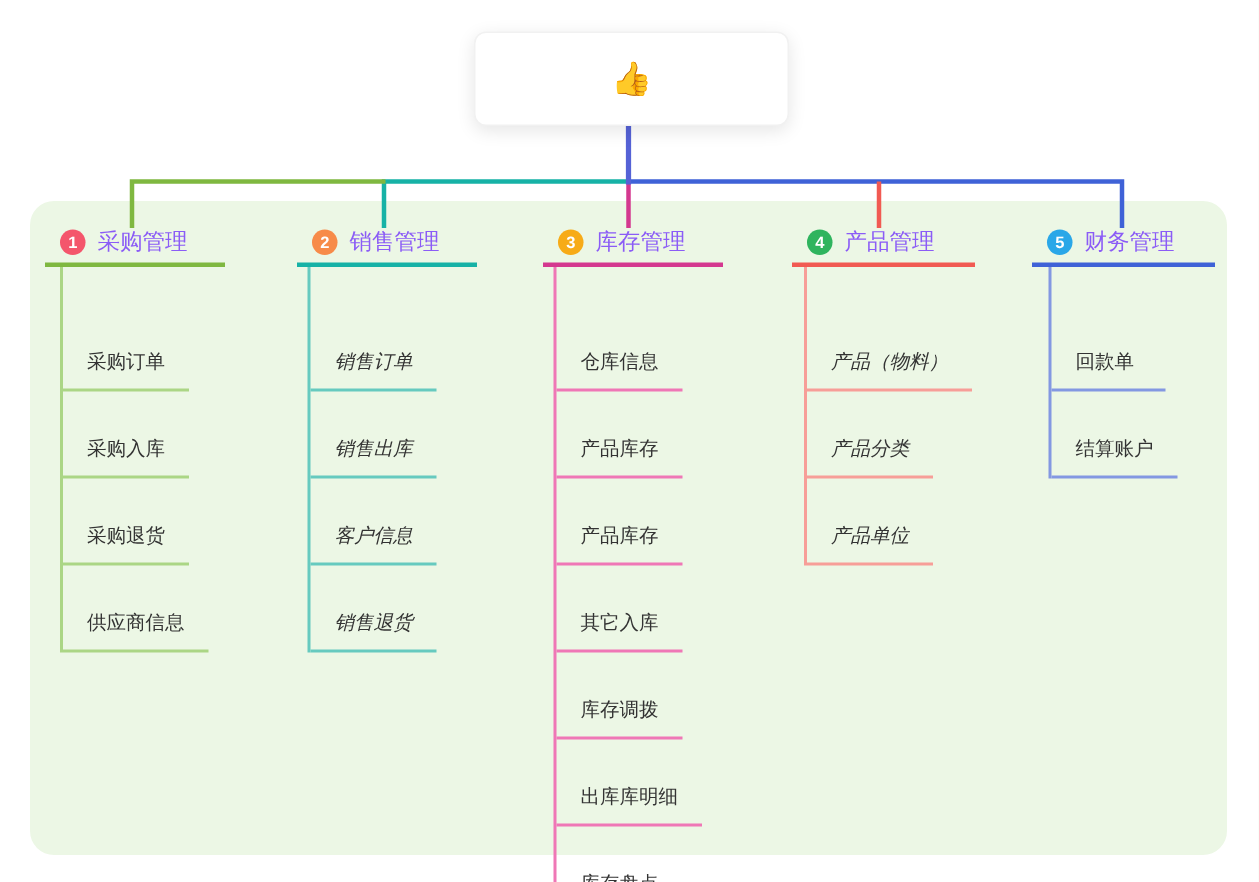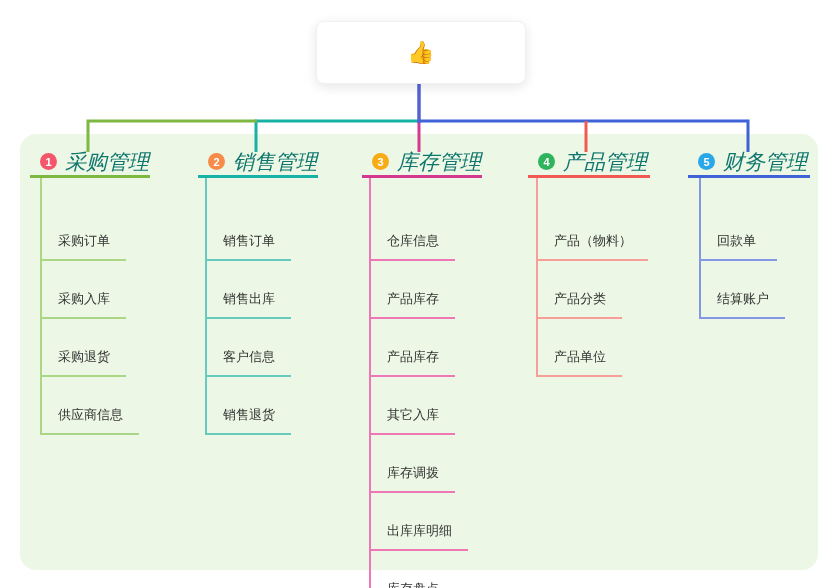--- a/index.html
+++ b/index.html
@@ -64,21 +64,21 @@
     border-radius: 50%;
     background: var(--badge);
     color: #ffffff;
     font-size: 11px;
     font-weight: 700;
     display: flex;
     align-items: center;
     justify-content: center;
     flex: 0 0 17px;
   }
-  .branch-title { font-size: 21px; color: #0f766e; white-space: nowrap; font-style: italic; }
+  .branch-title { font-size: 15px; color: #8b5cf6; white-space: nowrap; }
 
   .children {
     position: absolute;
     top: 30px;
     border-left: 2px solid var(--light);
   }
   .child {
     display: flex;
     align-items: flex-end;
     height: 58px;
@@ -130,21 +130,21 @@
         <span class="child-label">供应商信息</span>
         </div>
     </div>
   </div>
 
   <div class="column" style="left: 198px; --dark: #16b2a6; --light: #66cabf; --badge: #f78b49;">
     <div class="branch-label" style="width:120px;">
       <span class="badge">2</span>
       <span class="branch-title">销售管理</span>
     </div>
-    <div class="children" style="left:7px;">
+    <div class="children" style="left:7px;font-style:italic;">
       <div class="child">
         <span class="child-label">销售订单</span>
         </div>
       <div class="child">
         <span class="child-label">销售出库</span>
         </div>
       <div class="child">
         <span class="child-label">客户信息</span>
         </div>
       <div class="child">
@@ -181,21 +181,21 @@
         <span class="child-label">库存盘点</span>
         </div>
     </div>
   </div>
 
   <div class="column" style="left: 528px; --dark: #f15a52; --light: #f79e98; --badge: #2fb45e;">
     <div class="branch-label" style="width:122px;">
       <span class="badge">4</span>
       <span class="branch-title">产品管理</span>
     </div>
-    <div class="children" style="left:8px;">
+    <div class="children" style="left:8px;font-style:italic;">
       <div class="child">
         <span class="child-label">产品（物料）</span>
         </div>
       <div class="child">
         <span class="child-label">产品分类</span>
         </div>
       <div class="child">
         <span class="child-label">产品单位</span>
         </div>
     </div>

